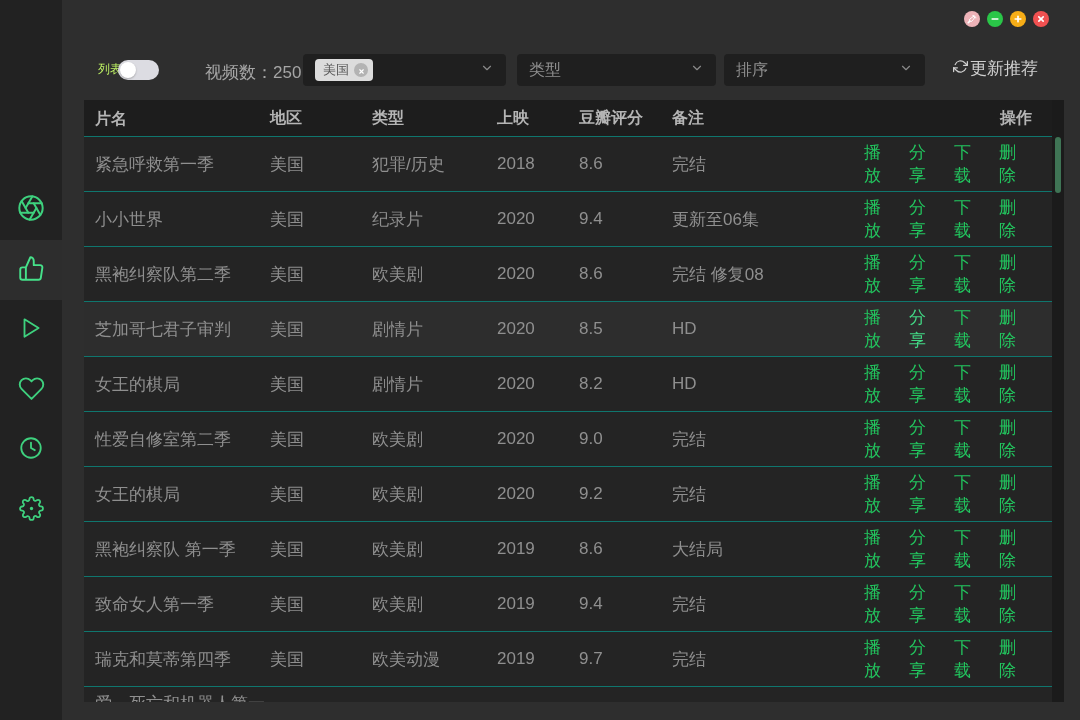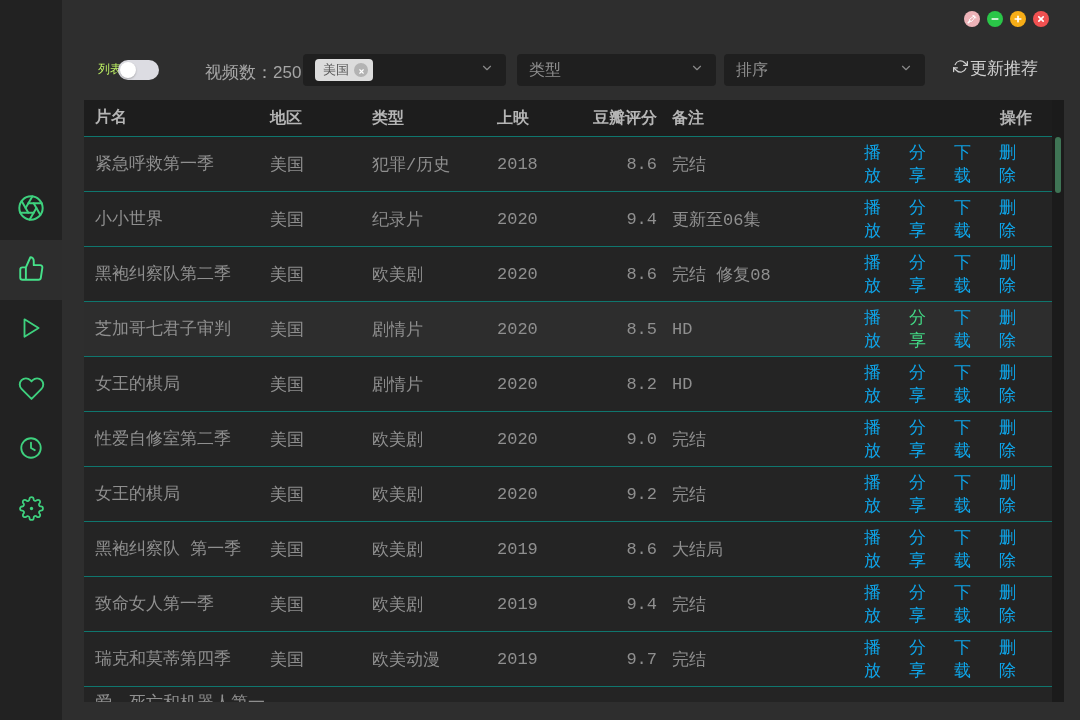--- a/index.html
+++ b/index.html
@@ -57,42 +57,42 @@
   .tag .tag-x svg { stroke:#ffffff; stroke-width:2; fill:none; stroke-linecap:round; }
   .refresh-btn {
     position:absolute; left:891px; top:57px; display:flex; align-items:center; gap:2px;
     background:none; border:none; cursor:pointer; color:#cfcfcf; font-size:17px;
     font-family:inherit;
   }
   .refresh-btn svg { stroke:#cfcfcf; fill:none; stroke-width:2; stroke-linecap:round; stroke-linejoin:round; }
   
   .table-wrap {
     position:absolute; left:84px; top:100px; width:980px; height:602px;
-    background:#242424; overflow:hidden;font-family:Liberation Mono, monospace;
+    background:#242424; overflow:hidden;
   }
   .rows-area { position:absolute; left:0; top:0; width:968px; }
   .trow {
     display:grid;
     grid-template-columns:186px 102px 125px 82px 78px 207px 1fr;
     align-items:center; height:55px; border-top:1px solid #0f766e;
     font-size:17px; color:#8f8f8f; cursor:default;
   }
   .thead {
     display:grid;
     grid-template-columns:186px 102px 125px 82px 78px 207px 1fr;
     align-items:center; height:36px; background:#1d1d1d;
     font-size:16px; color:#b5b5b5; font-weight:bold;
   }
   .trow.hover { background:#2d2d2d; }
   .c-title  { padding-left:11px; line-height:21px; }
-  .c-rating { text-align:right; }
+  .c-rating { text-align:left; }
   .c-note   { padding-left:15px; }
   .c-actions { display:flex; justify-content:flex-end; gap:12px; padding-right:20px; }
   .th-actions { text-align:right; padding-right:20px; }
-  .action { color:#0ea5e9; cursor:pointer; }
+  .action { color:#22c55e; cursor:pointer; }
   .action.active { color:#42d885; }
   
   .vscroll { position:absolute; right:0; top:0; width:12px; height:602px; background:#1b1b1b; }
   .vthumb { position:absolute; left:3px; top:37px; width:6px; height:56px; border-radius:3px; background:#3f7455; cursor:pointer; }
 </style>
 </head>
 <body>
 
 <nav class="sidebar">
   <div class="side-item" style="top:180px;">

